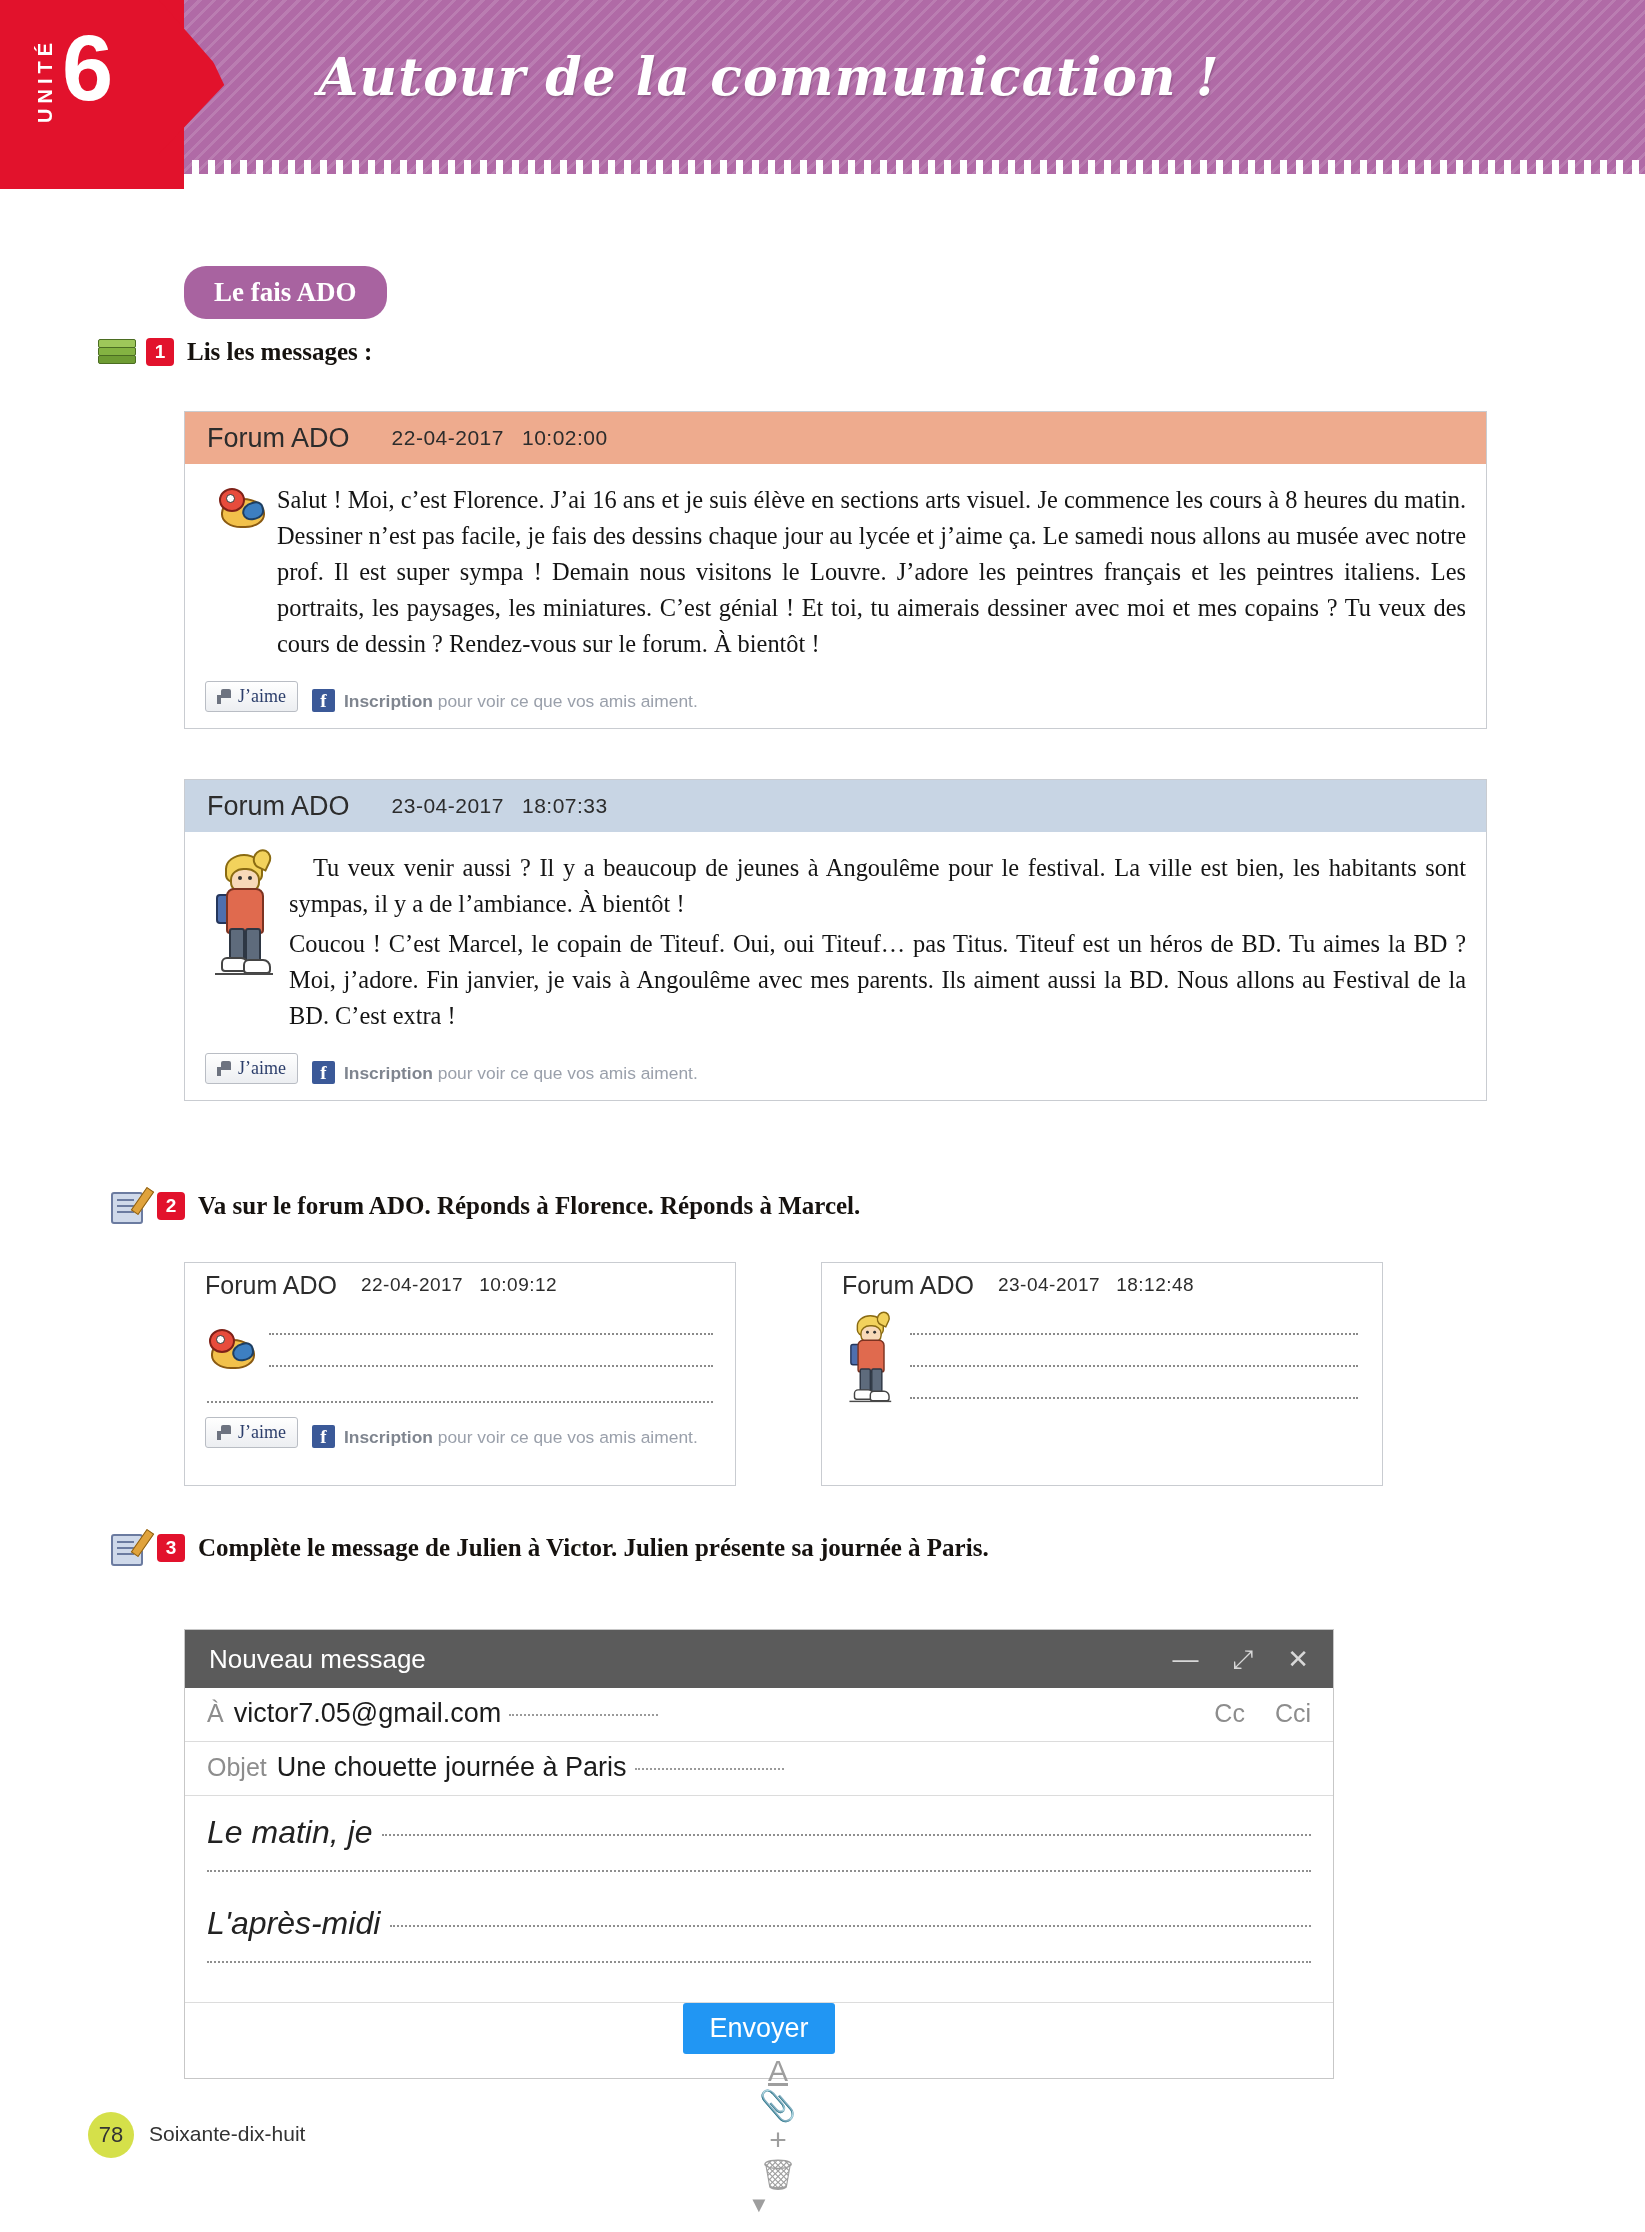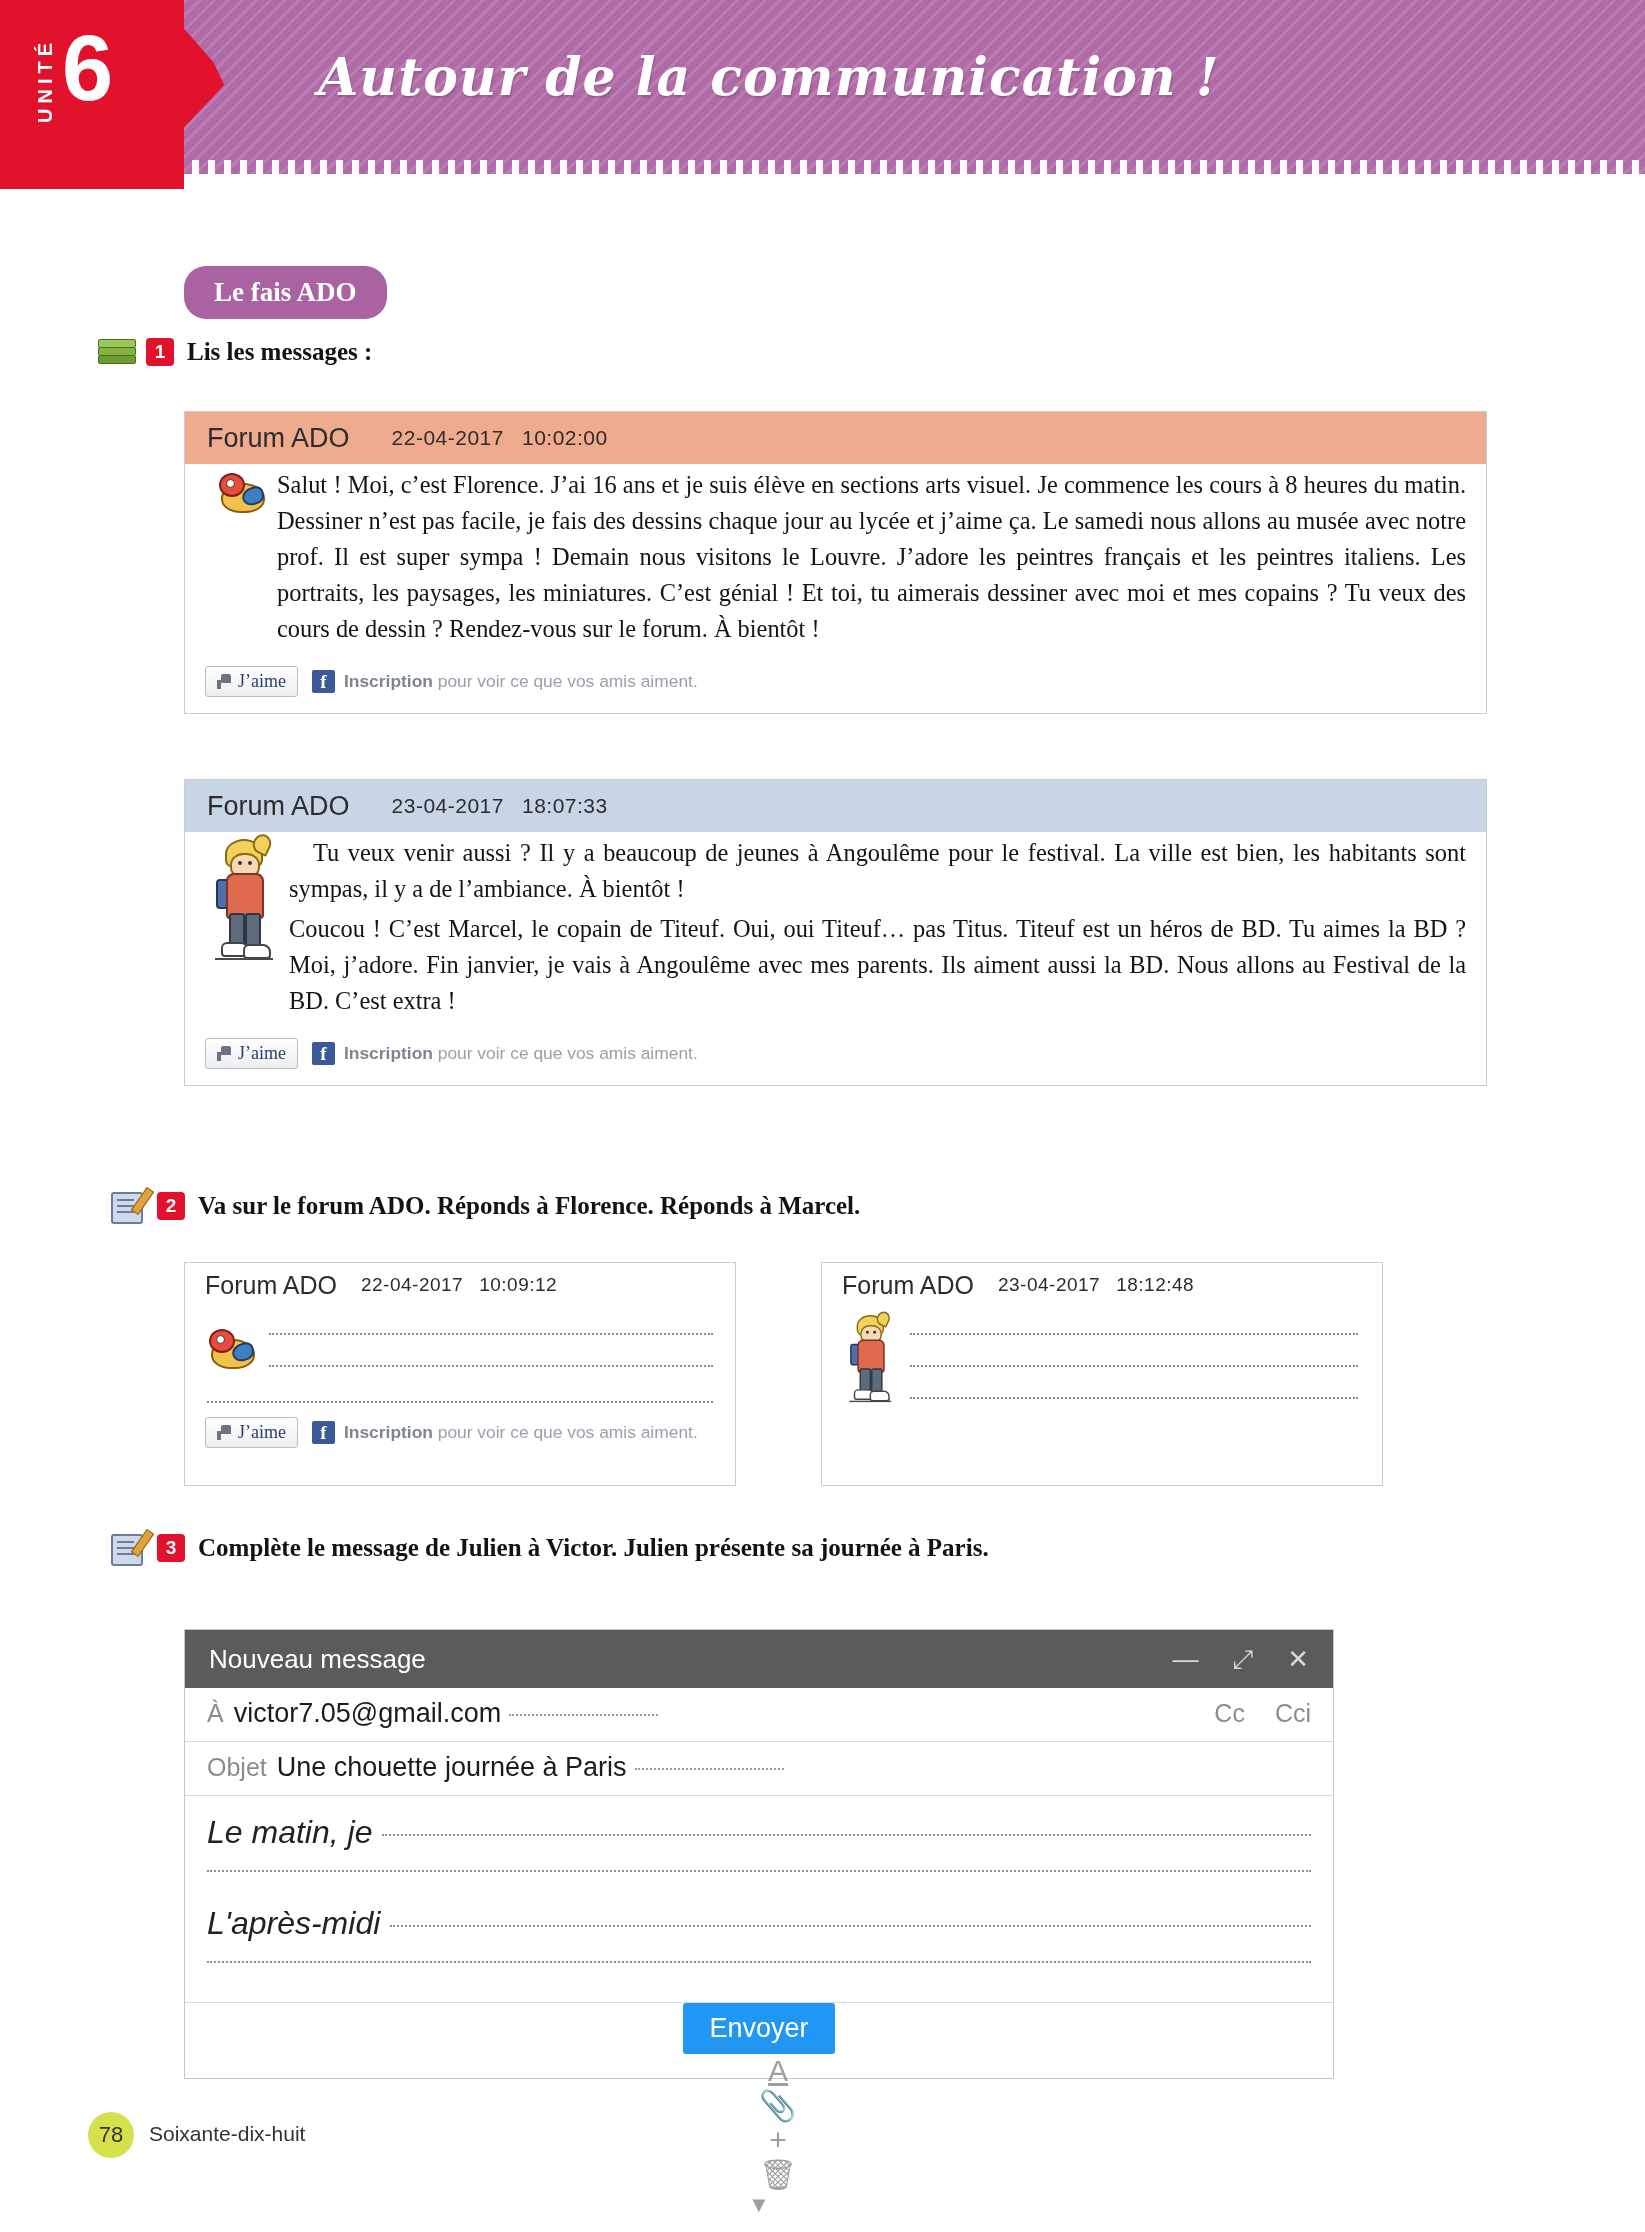--- a/index.html
+++ b/index.html
@@ -179,33 +179,33 @@
     color: #2c2c2c;
   }
   .forum-date {
     font-family: "Liberation Sans", sans-serif;
     font-size: 21px;
     color: #2c2c2c;
     margin-left: 42px;
     letter-spacing: 0.5px;
   }
   .forum-body {
-    padding: 3px 20px 6px 20px;
+    padding: 18px 20px 6px 20px;
     font-family: "Liberation Serif", serif;
     font-size: 24.4px;
     line-height: 1.47;
     color: #141414;
     text-align: justify;
   }
   .forum-body p { margin: 0 0 4px 0; }
 
   
   .fb-bar {
     display: flex;
-    align-items: center;
+    align-items: flex-end;
     padding: 10px 20px 16px 20px;
   }
   .fb-like {
     display: inline-flex;
     align-items: center;
     gap: 6px;
     border: 1px solid #b9bdc4;
     background: linear-gradient(#ffffff, #eceef1);
     border-radius: 3px;
     padding: 4px 11px;

